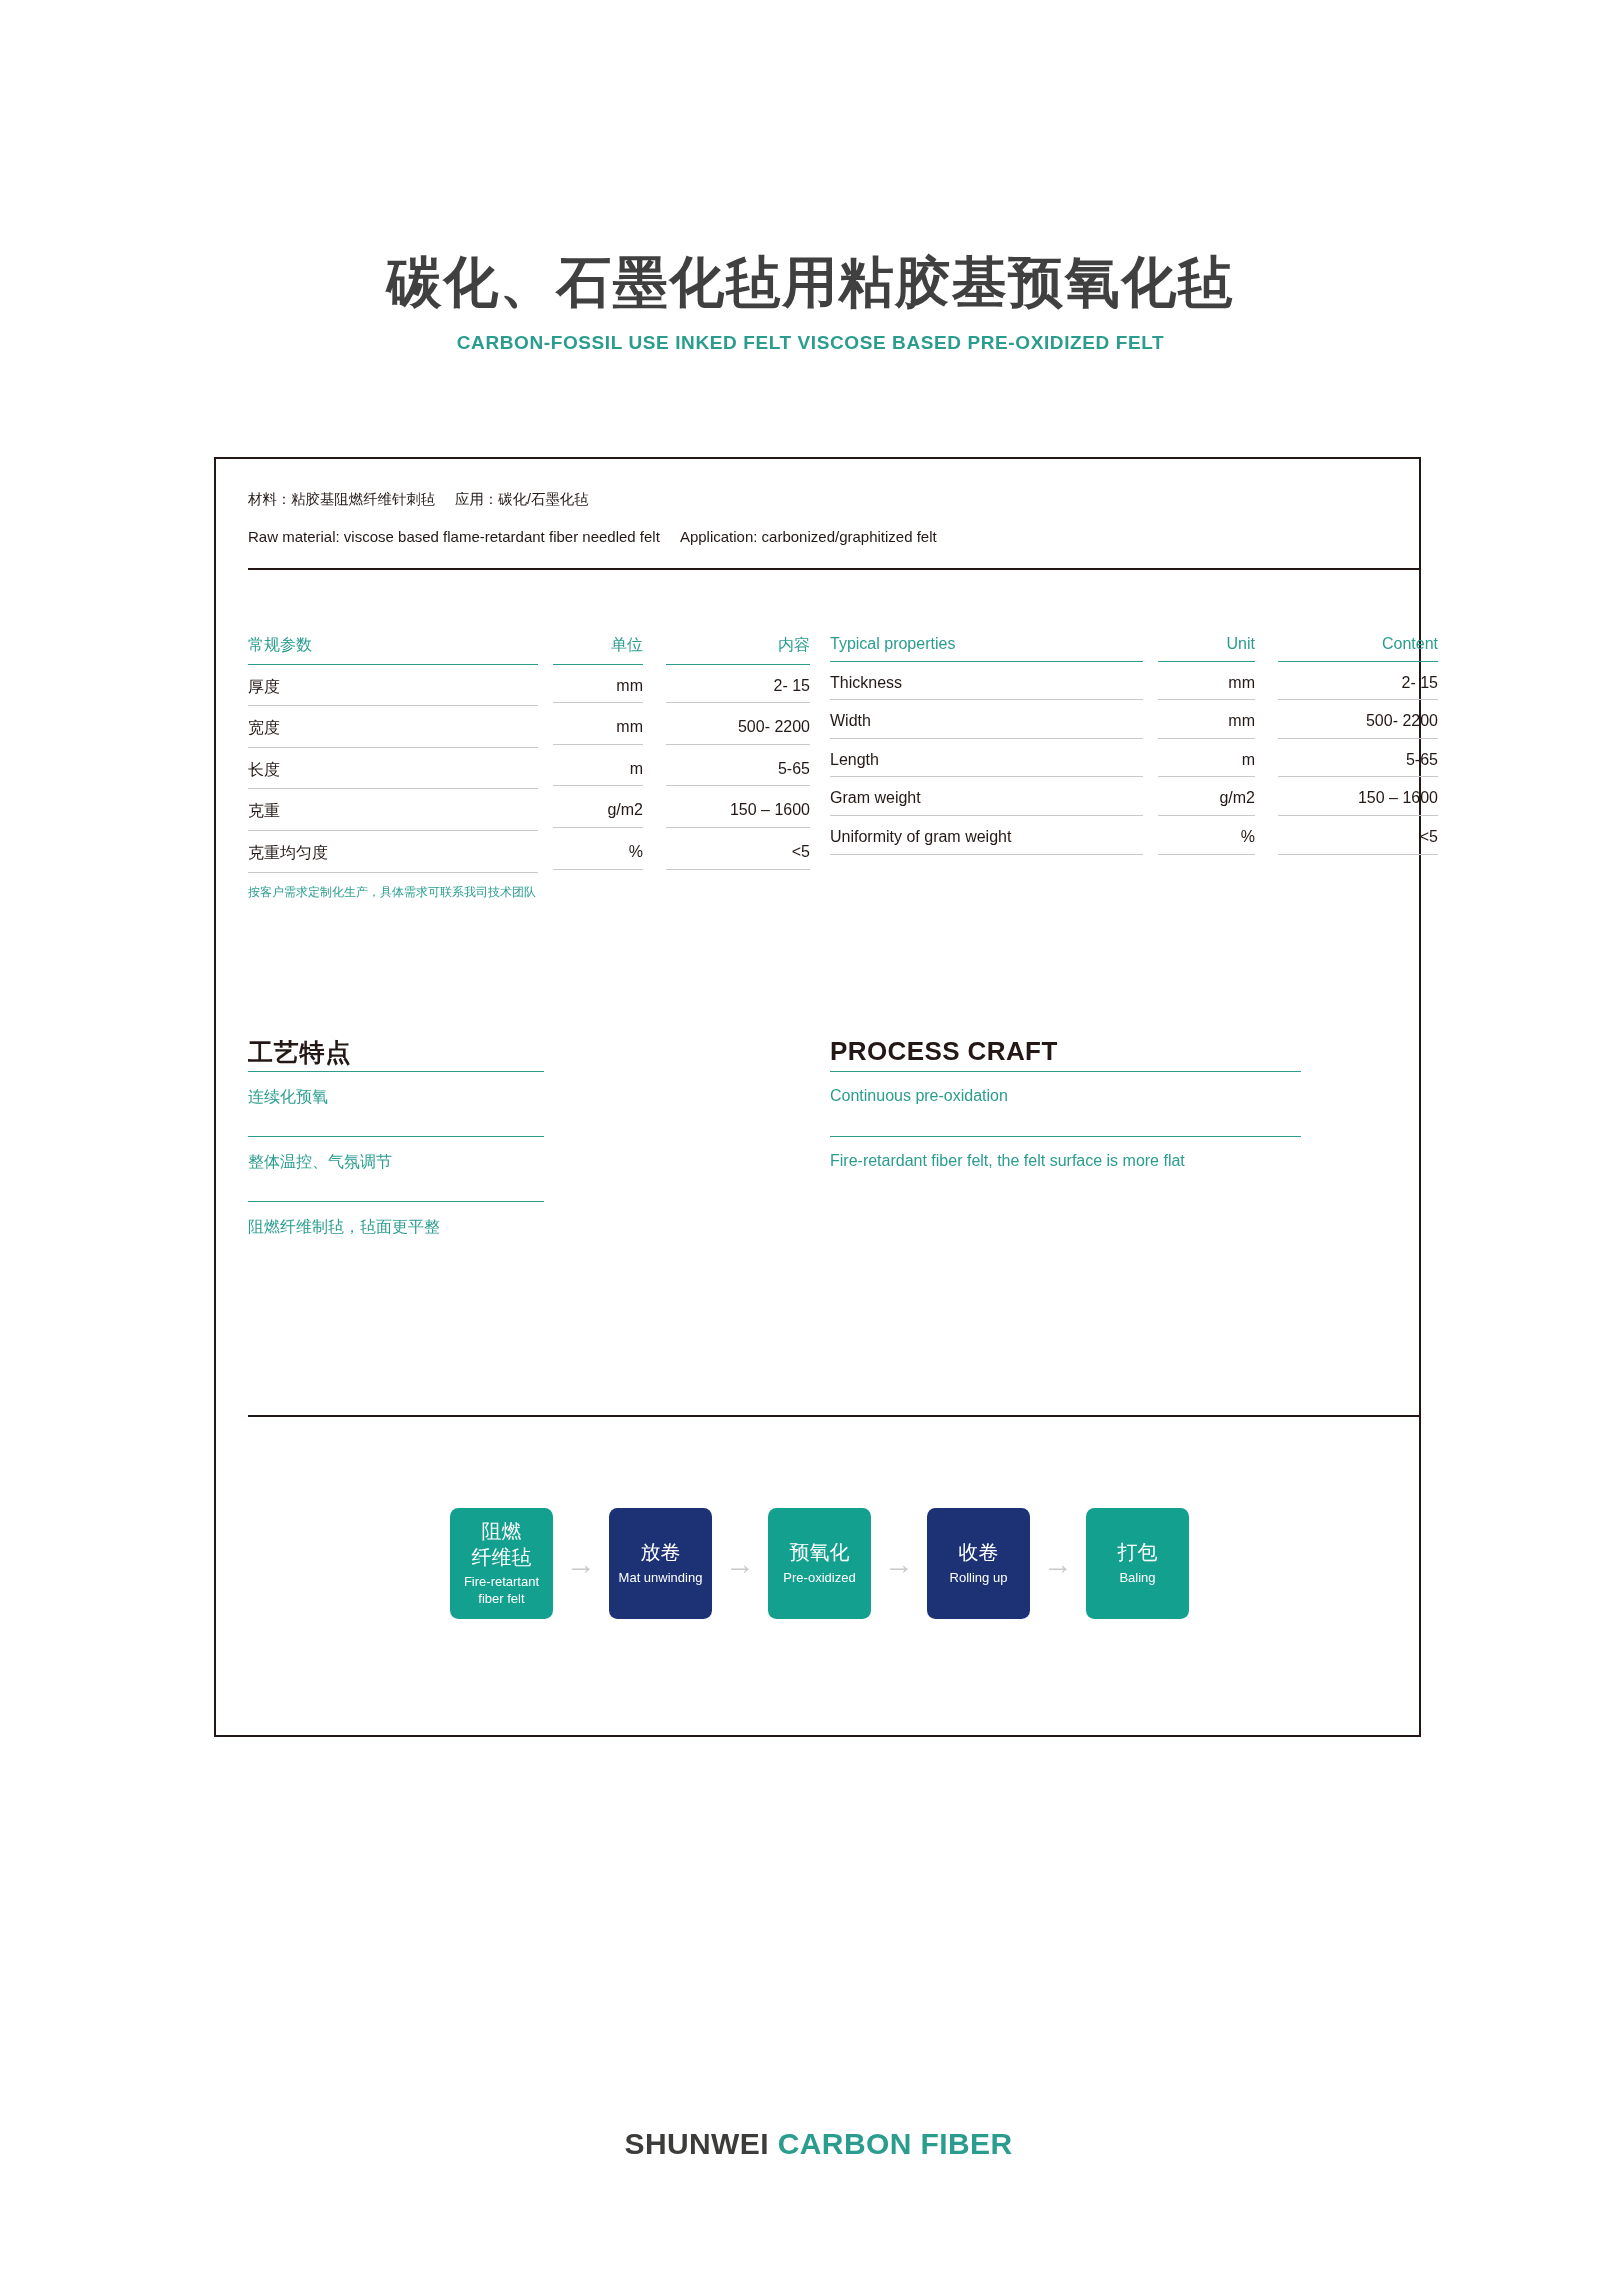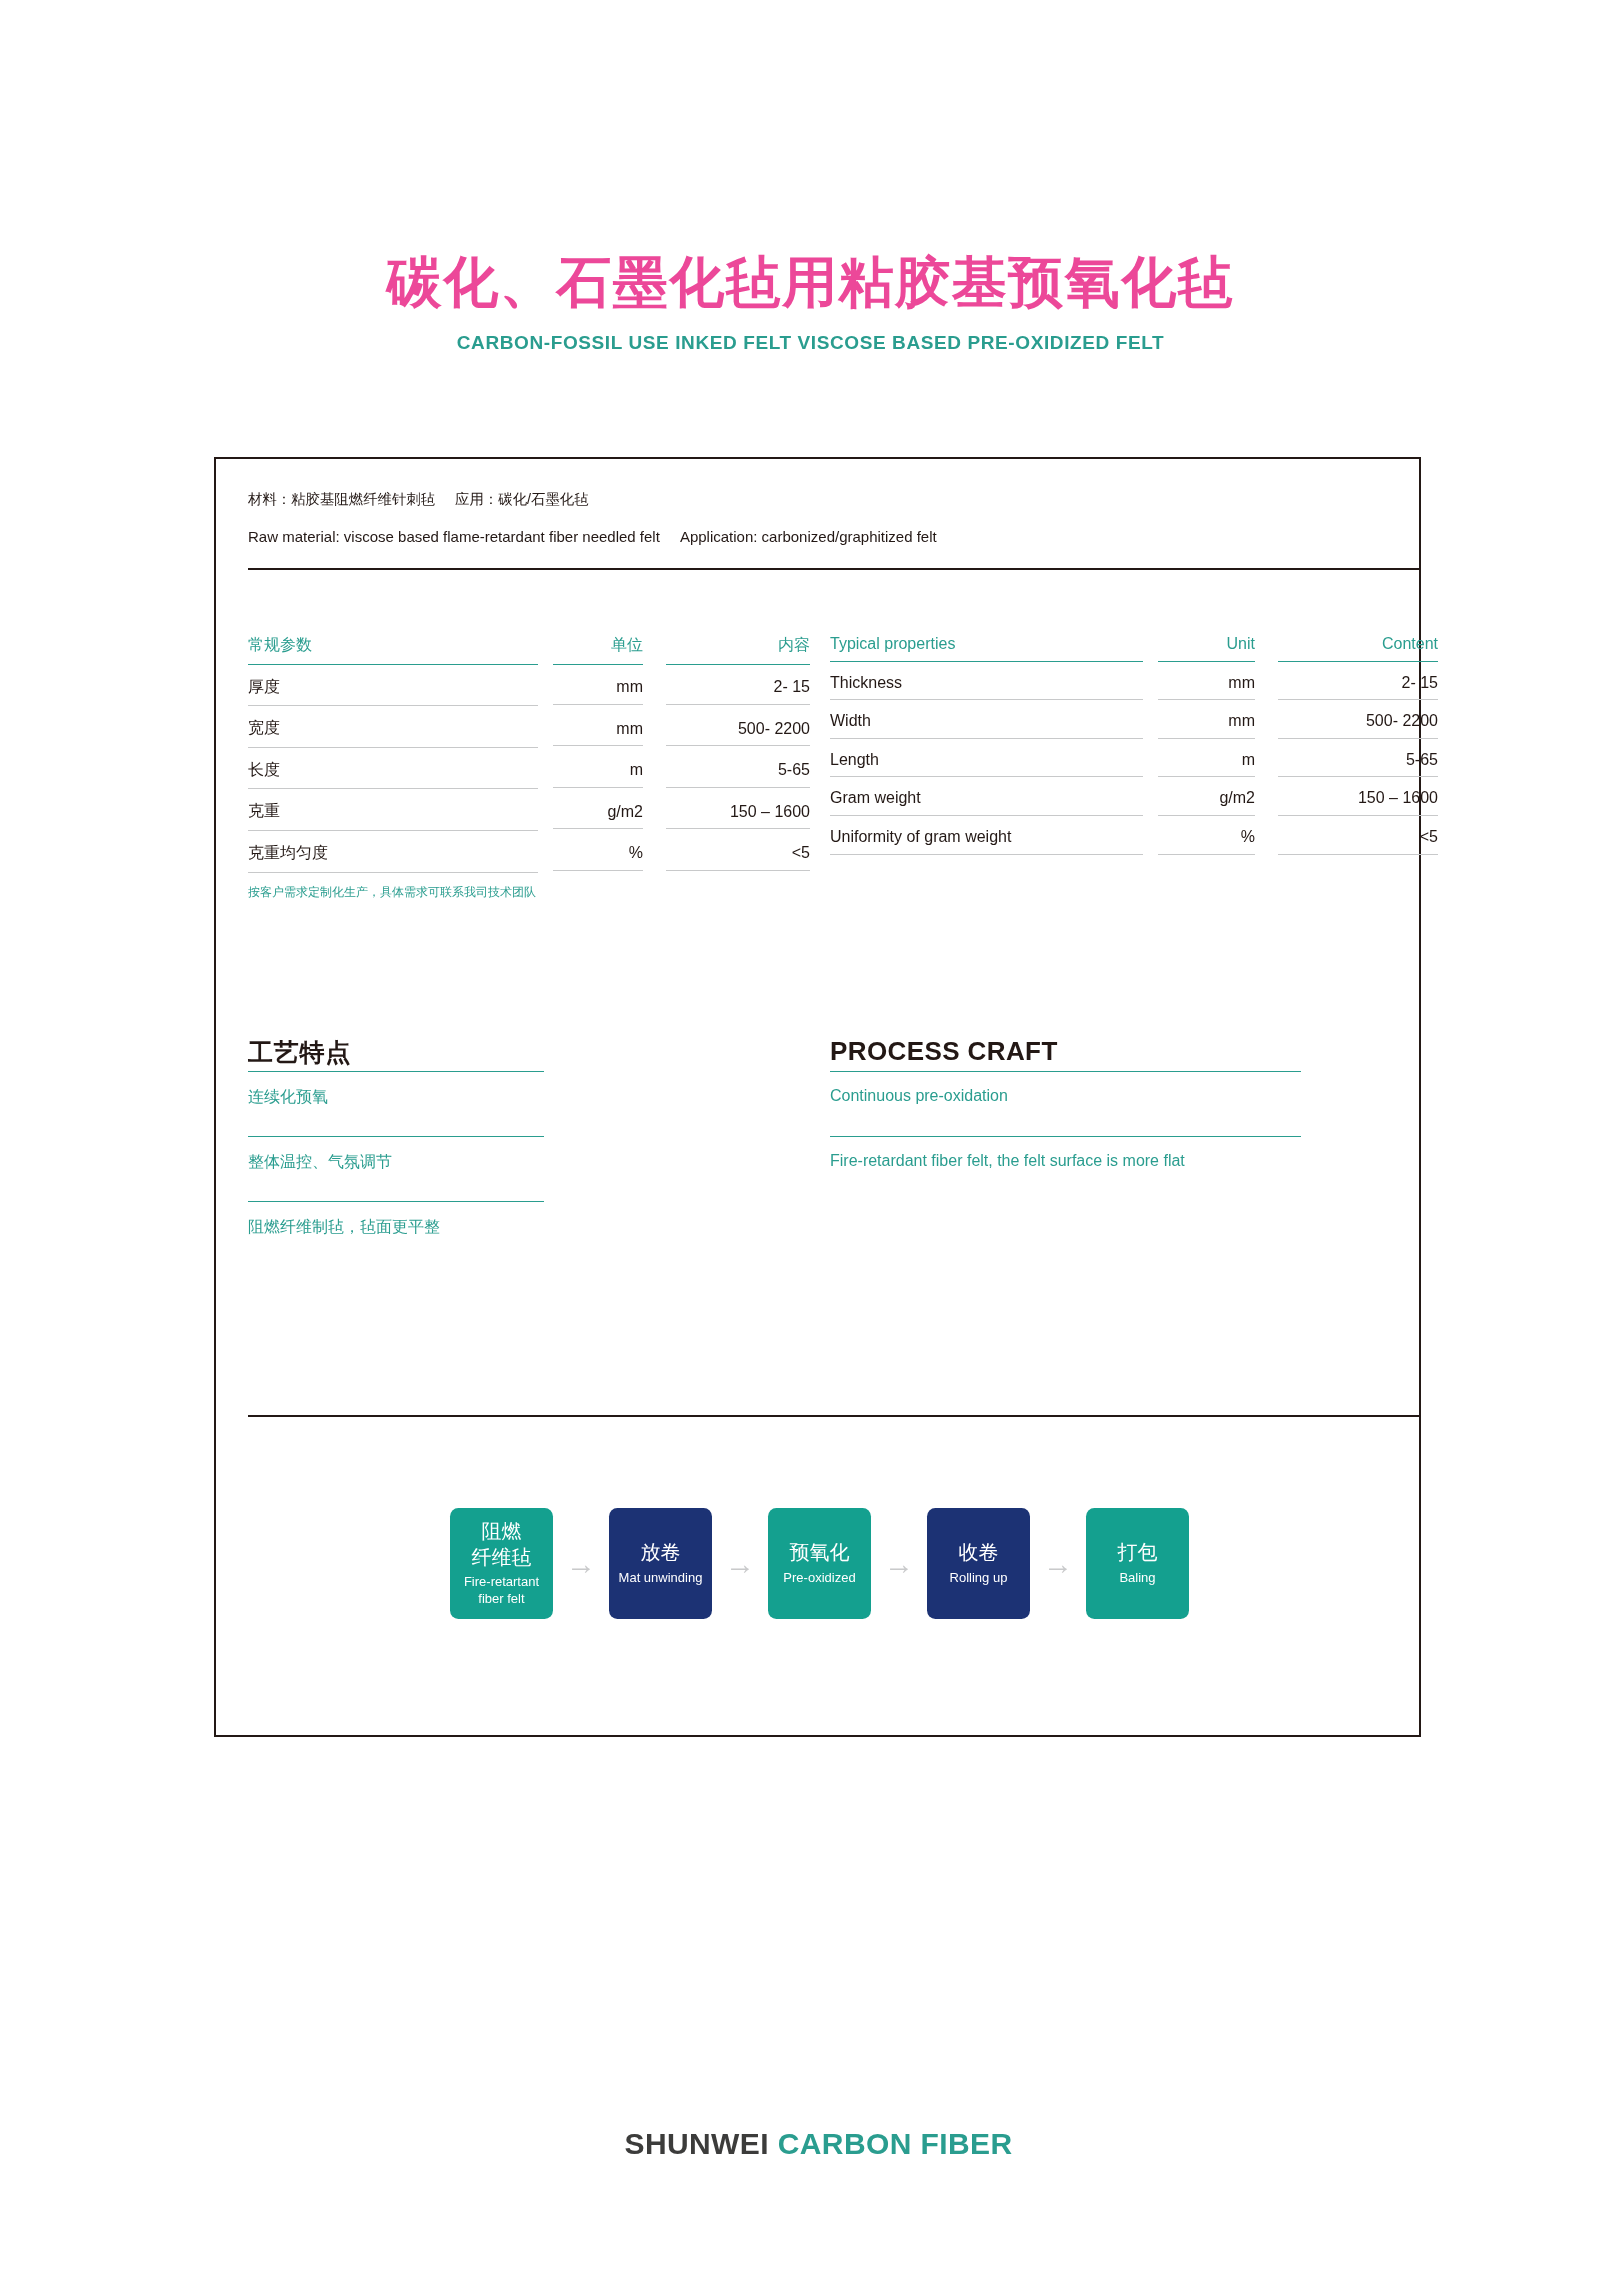--- a/index.html
+++ b/index.html
@@ -21,21 +21,21 @@
     position: absolute;
     top: 251px;
     left: 0;
     width: 1621px;
     text-align: center;
   }
   .title-cn {
     font-size: 55px;
     font-weight: 700;
     letter-spacing: 1.5px;
-    color: #ec4899;
+    color: #404040;
     line-height: 1.15;
     margin: 0;
   }
   .title-en {
     margin-top: 18px;
     font-size: 19px;
     font-weight: 700;
     letter-spacing: 0.6px;
     color: #2a9d8f;
   }
@@ -97,21 +97,21 @@
     gap: 20px;
   }
   .spec-table {
     width: 562px;
     flex: 0 0 auto;
   }
   .spec-table.right { width: 608px; }
 
   .spec-row {
     display: flex;
-    align-items: center;
+    align-items: flex-start;
   }
   .spec-cell {
     box-sizing: border-box;
     padding-bottom: 6.8px;
     font-size: 16px;
     color: #231815;
     white-space: nowrap;
     overflow: hidden;
   }
   .c-name { flex: 1 1 auto; text-align: left; }

